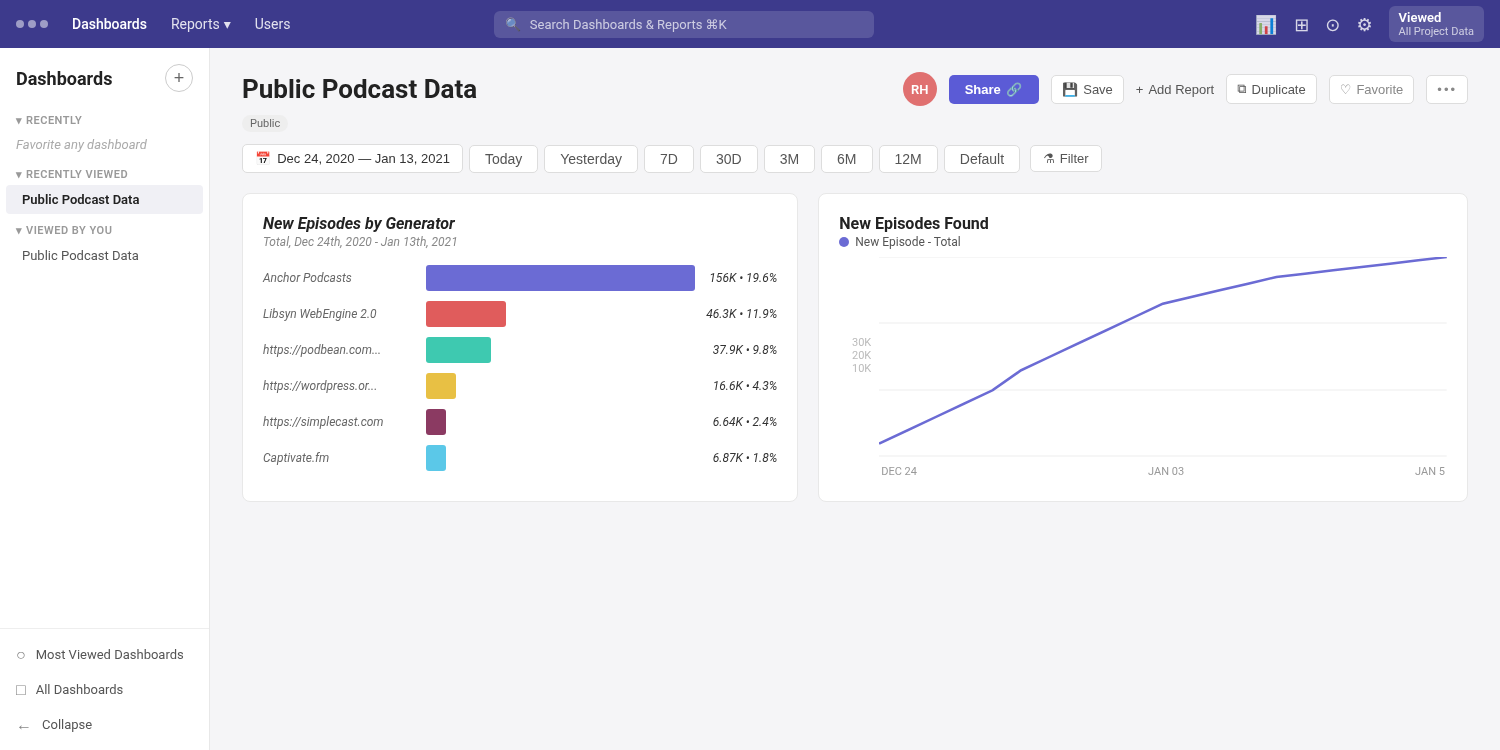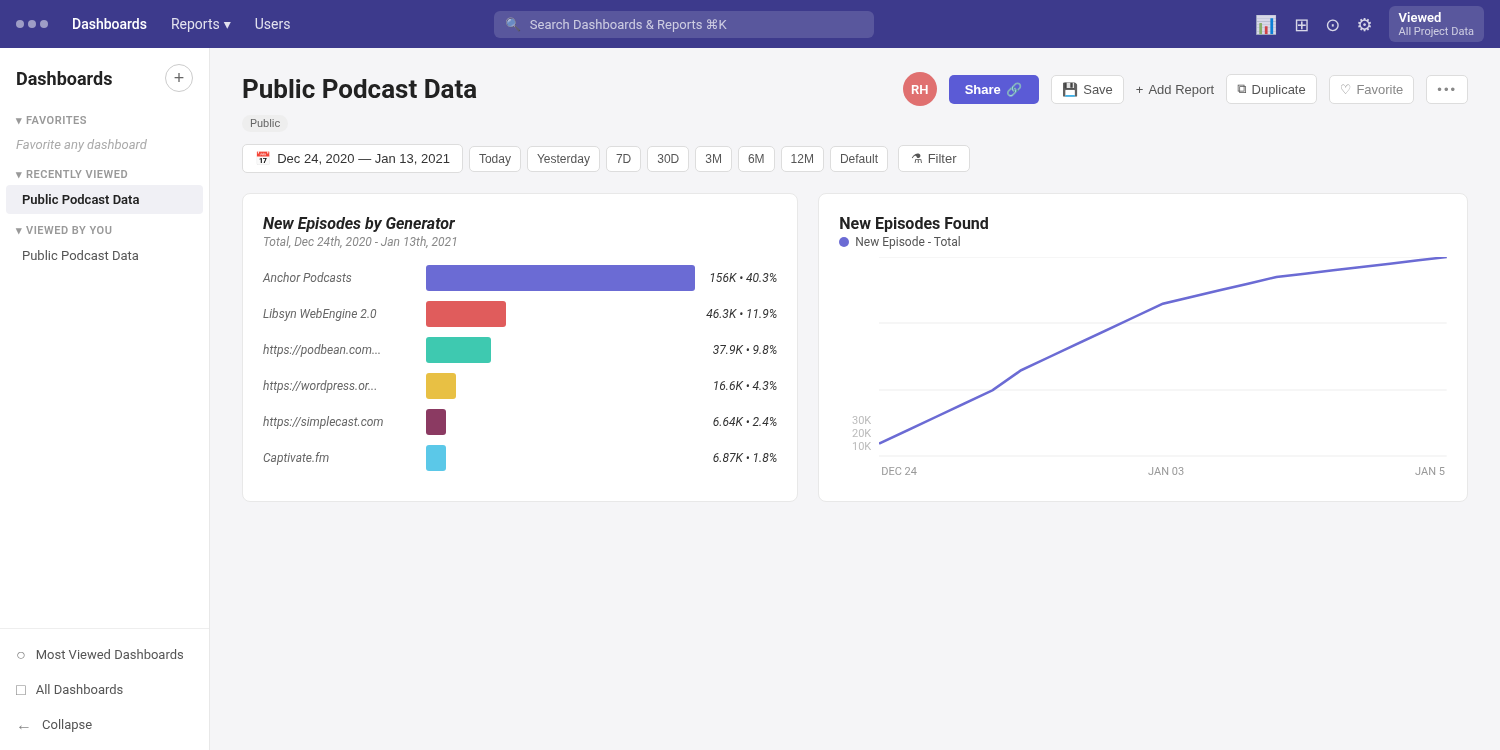--- a/index.html
+++ b/index.html
@@ -195,22 +195,22 @@
       border-radius: 5px;
       padding: 6px 12px;
       font-size: 13px;
       cursor: pointer;
       color: #333;
     }
     .date-quick-btn {
       background: #fff;
       border: 1px solid #ddd;
       border-radius: 5px;
-      padding: 5px 9px;
-      font-size: 12px;
+      padding: 5px 15px;
+      font-size: 14px;
       cursor: pointer;
       color: #555;
     }
     .filter-btn {
       display: flex;
       align-items: center;
       gap: 5px;
       background: #fff;
       border: 1px solid #ddd;
       border-radius: 5px;
@@ -320,21 +320,21 @@
 
   <aside class="sidebar">
     <div class="sidebar-header">
       <span class="sidebar-title">Dashboards</span>
       <button class="sidebar-add-btn">+</button>
     </div>
 
     <div class="sidebar-section">
       <div class="sidebar-section-title">
         <span>▾</span>
-        <span>FAVORITES</span>
+        <span>RECENTLY</span>
       </div>
       <div class="sidebar-empty">Favorite any dashboard</div>
     </div>
 
     <div class="sidebar-section">
       <div class="sidebar-section-title">
         <span>▾</span>
         <span>RECENTLY VIEWED</span>
       </div>
       <div class="sidebar-item active">Public Podcast Data</div>
@@ -421,21 +421,21 @@
 
       <div class="chart-card left">
         <div class="chart-title">New Episodes by Generator</div>
         <div class="chart-subtitle">Total, Dec 24th, 2020 - Jan 13th, 2021</div>
         <div class="bar-chart" id="bar-chart">
             <div class="bar-row">
               <div class="bar-label">Anchor Podcasts</div>
               <div style="flex: 1 1 0%; height: 26px; display: flex; align-items: center;">
                 <div class="bar-fill" style="background: rgb(107, 107, 212); width: 100%; height: 100%; border-radius: 3px; min-width: 20px;"></div>
               </div>
-              <span class="bar-value">156K • 40.3%</span>
+              <span class="bar-value">156K • 19.6%</span>
             </div>
             <div class="bar-row">
               <div class="bar-label">Libsyn WebEngine 2.0</div>
               <div style="flex: 1 1 0%; height: 26px; display: flex; align-items: center;">
                 <div class="bar-fill" style="background: rgb(224, 92, 92); width: 30%; height: 100%; border-radius: 3px; min-width: 20px;"></div>
               </div>
               <span class="bar-value">46.3K • 11.9%</span>
             </div>
             <div class="bar-row">
               <div class="bar-label">https://podbean.com...</div>
@@ -469,21 +469,21 @@
       </div>
 
       <div class="chart-card right">
         <div class="chart-title">New Episodes Found</div>
         <div class="line-legend">
           <div class="legend-dot"></div>
           <span>New Episode - Total</span>
         </div>
         <div class="line-chart-container">
           <div style="display:flex; gap:8px;">
-            <div style="display:flex;flex-direction:column;justify-content:flex-end;font-size:11px;color:#bbb;height:200px;padding-bottom:4px;text-align:right;width:32px;">
+            <div style="display:flex;flex-direction:column;justify-content:center;font-size:11px;color:#bbb;height:200px;padding-bottom:4px;text-align:right;width:32px;">
               <span>30K</span>
               <span>20K</span>
               <span>10K</span>
               <span></span>
             </div>
             <div style="flex:1;position:relative;">
               <svg class="line-svg" viewBox="0 0 500 200" preserveAspectRatio="none" id="line-svg">
 
                 <line x1="0" y1="0" x2="500" y2="0" stroke="#eee" stroke-width="1"></line>
                 <line x1="0" y1="66" x2="500" y2="66" stroke="#eee" stroke-width="1"></line>

